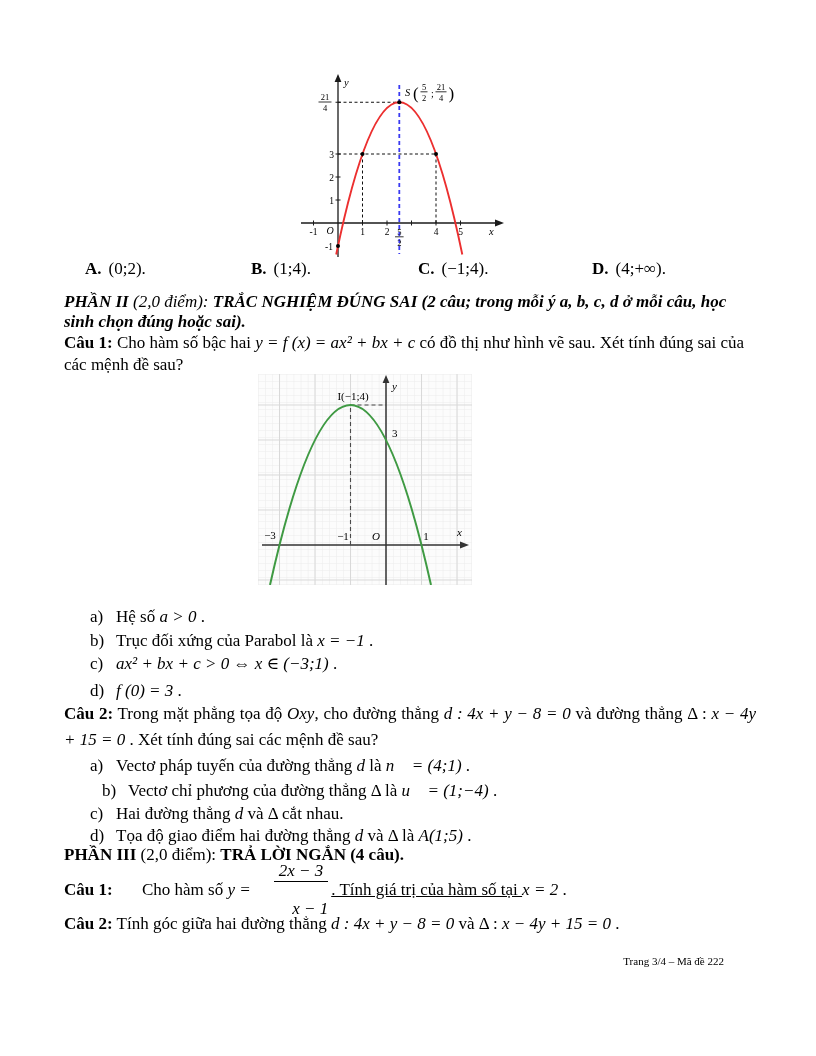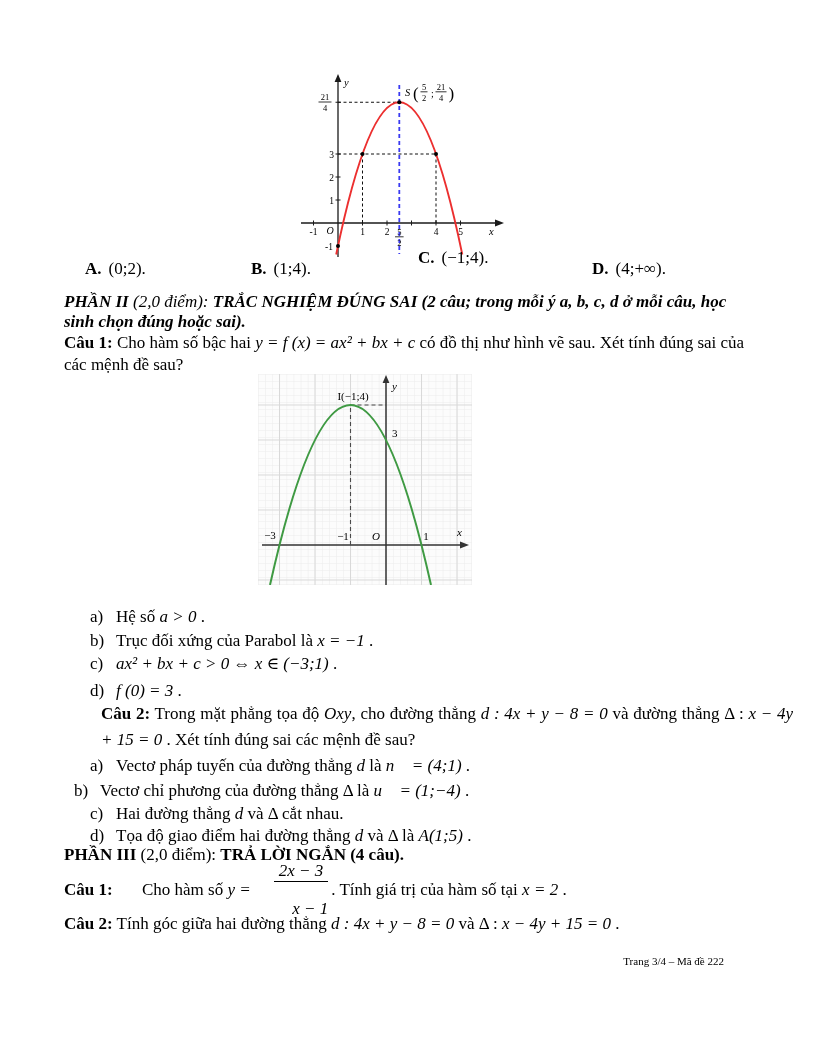--- a/index.html
+++ b/index.html
@@ -7,21 +7,21 @@
   .page{
     position:relative; width:816px; height:1056px; margin:0 auto;
     background:#ffffff; overflow:hidden;
     font-family:"Liberation Serif","DejaVu Serif",serif;
     font-size:17px; color:#000;
   }
   .abs{position:absolute;}
   .b{font-weight:bold;}
   .math{font-style:italic;}
   .para{line-height:22px;}
-  .just{text-align:justify;margin-left:37px;}
+  .just{text-align:justify;}
   .opt-label{font-weight:bold; margin-right:7px;}
   .item-label{display:inline-block; width:26px;}
   .frac{display:inline-block; text-align:center; vertical-align:middle; font-style:italic; line-height:1.05; margin:0 3px;}
   .frac .num{display:block; padding:0 5px 1px; border-bottom:1.4px solid #000;margin-left:20px;}
   .frac .den{display:block; padding-top:18px;text-align:right;}
   .centerline{display:flex; align-items:center; height:46px;}
   svg text{font-family:"Liberation Serif","DejaVu Serif",serif;}
   .footer{font-size:11px;}
 </style>
 </head>
@@ -107,21 +107,21 @@
       <text x="153.5" y="26" font-size="17">)</text>
     </g>
   </svg>
 
   <div class="abs" style="left:85px; top:259px;">
     <span class="opt-label">A.</span><span>(0;2).</span>
   </div>
   <div class="abs" style="left:243px; top:259px;margin-left:8px;">
     <span class="opt-label">B.</span><span>(1;4).</span>
   </div>
-  <div class="abs" style="left:418px; top:248px;">
+  <div class="abs" style="left:418px; top:259px;">
     <span class="opt-label">C.</span><span>(−1;4).</span>
   </div>
   <div class="abs" style="left:592px; top:259px;">
     <span class="opt-label">D.</span><span>(4;+∞).</span>
   </div>
 
   <div class="abs para" style="left:64px; top:292px; width:692px; line-height:20px;font-style:italic;">
     <span class="b">PHẦN II</span><span> (2,0 điểm): </span><span class="b">TRẮC NGHIỆM ĐÚNG SAI (2 câu; trong mỗi ý a, b, c, d ở mỗi câu, học sinh chọn đúng hoặc sai).</span>
   </div>
 
@@ -186,21 +186,21 @@
     <span class="item-label">d)</span><span class="math">f (0) = 3</span><span> .</span>
   </div>
 
   <div class="abs just" style="left:64px; top:701px; width:692px; line-height:26px;">
     <span class="b">Câu 2:</span><span> Trong mặt phẳng tọa độ </span><span class="math">Oxy</span><span>, cho đường thẳng </span><span class="math">d : 4x + y − 8 = 0</span><span> và đường thẳng </span><span>Δ : </span><span class="math">x − 4y + 15 = 0</span><span> . Xét tính đúng sai các mệnh đề sau?</span>
   </div>
 
   <div class="abs" style="left:90px; top:756px;">
     <span class="item-label">a)</span><span>Vectơ pháp tuyến của đường thẳng </span><span class="math">d</span><span> là </span><span class="math">n⃗ = (4;1)</span><span> .</span>
   </div>
-  <div class="abs" style="left:74px; top:781px;">
+  <div class="abs" style="left:102px; top:781px;">
     <span class="item-label">b)</span><span>Vectơ chỉ phương của đường thẳng Δ là </span><span class="math">u⃗ = (1;−4)</span><span> .</span>
   </div>
   <div class="abs" style="left:90px; top:804px;">
     <span class="item-label">c)</span><span>Hai đường thẳng </span><span class="math">d</span><span> và Δ cắt nhau.</span>
   </div>
   <div class="abs" style="left:90px; top:826px;">
     <span class="item-label">d)</span><span>Tọa độ giao điểm hai đường thẳng </span><span class="math">d</span><span> và Δ là </span><span class="math">A(1;5)</span><span> .</span>
   </div>
 
   <div class="abs" style="left:64px; top:845px;">
@@ -208,21 +208,21 @@
   </div>
 
   <div class="abs centerline" style="left:64px; top:867px; width:720px;">
     <span class="b">Câu 1:</span>
       <span style="white-space:pre;margin-left:25px;"> Cho hàm số </span>
       <span class="math" style="white-space:pre;">y =</span>
       <span class="frac">
         <span class="num">2x − 3</span>
         <span class="den">x − 1</span>
       </span>
-      <span style="white-space:pre;">. Tính giá trị của hàm số tại </span>
+      <span style="white-space:pre;text-decoration:underline;">. Tính giá trị của hàm số tại </span>
       <span class="math" style="white-space:pre;">x = 2</span>
       <span style="white-space:pre;"> .</span>
   </div>
 
   <div class="abs" style="left:64px; top:914px; width:720px;">
     <span class="b">Câu 2:</span><span> Tính góc giữa hai đường thẳng </span><span class="math">d : 4x + y − 8 = 0</span><span> và </span><span>Δ : </span><span class="math">x − 4y + 15 = 0</span><span> .</span>
   </div>
 
   <div class="abs footer" style="right:92px; top:955px;">Trang 3/4 – Mã đề 222</div>
 

